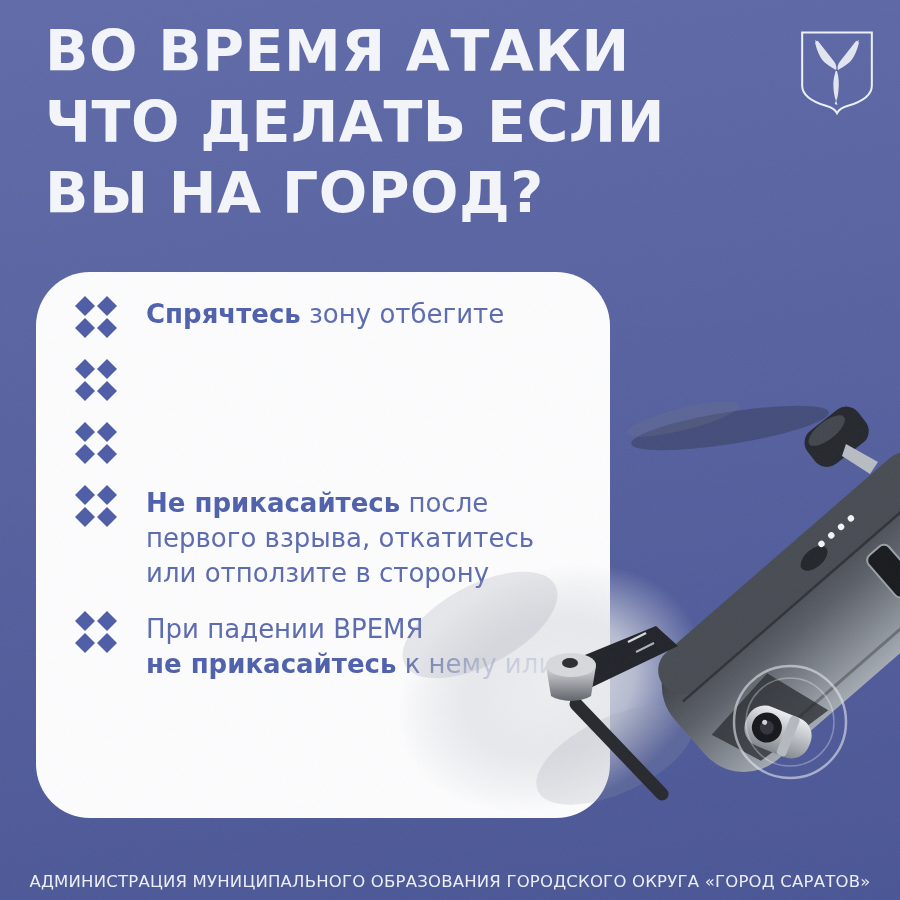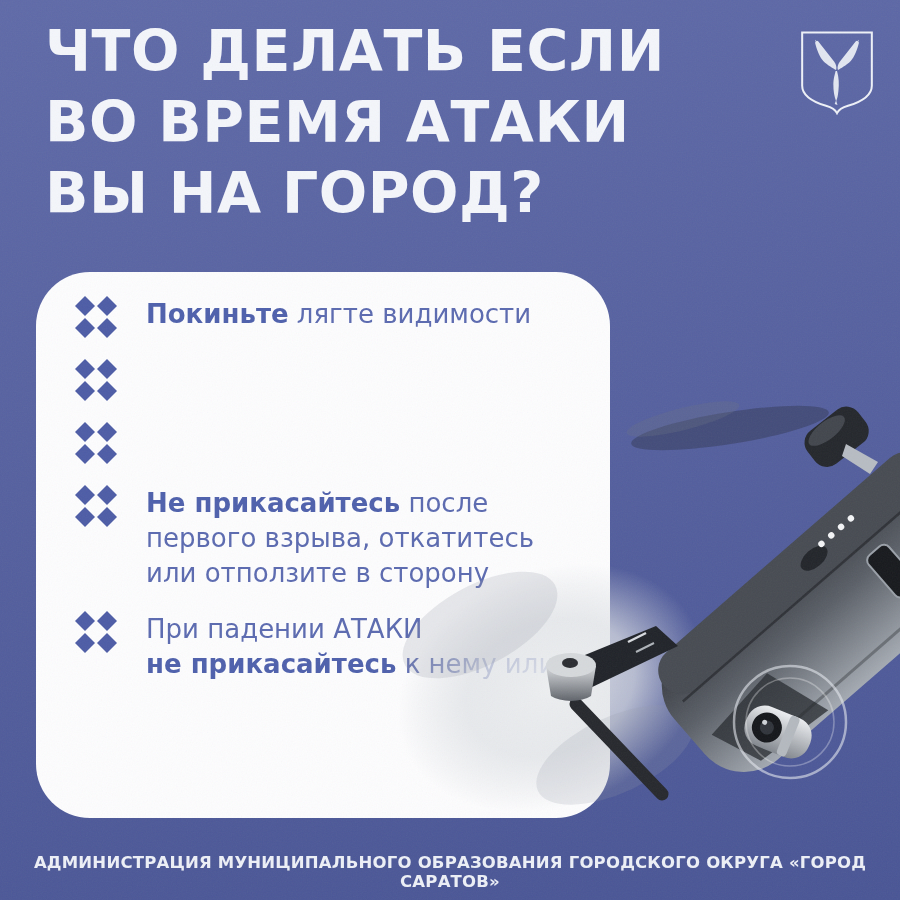--- a/index.html
+++ b/index.html
@@ -18,32 +18,32 @@
   .bullet-list{list-style:none;margin:0;padding:25px 8px 0 38px;display:flex;flex-direction:column;gap:21px;}
   .bullet-item{display:flex;align-items:flex-start;gap:28px;}
   .bullet-icon{flex:none;width:44px;height:44px;margin-top:-2px;color:var(--accent-blue,#4d5ca6);}
   .bullet-icon svg{display:block;width:44px;height:44px;}
   .bullet-text{margin:0;font-size:26px;line-height:35px;color:var(--text-regular,#5b6ab0);white-space:nowrap;}
   .bullet-text .bold{font-weight:700;color:var(--text-bold,#4e60ac);}
   
   .drone{position:absolute;left:400px;top:370px;width:500px;height:460px;z-index:2;}
   
   .footer{position:absolute;left:0;bottom:9px;width:900px;text-align:center;
-    font-size:16.5px;font-weight:700;letter-spacing:.2px;color:#edf0f7;z-index:4;}
+    font-size:16.5px;font-weight:400;letter-spacing:.2px;color:#edf0f7;z-index:4;}
   
   .noise{position:absolute;left:0;top:0;width:900px;height:900px;z-index:6;pointer-events:none;opacity:.06;}
 </style>
 </head>
 <body>
 
 <div class="poster">
 
   <h1 class="title">
+    <span>ВО ВРЕМЯ АТАКИ</span>
     <span>ЧТО ДЕЛАТЬ ЕСЛИ</span>
-    <span>ВО ВРЕМЯ АТАКИ</span>
     <span>ВЫ НА ГОРОД?</span>
   </h1>
 
   <svg class="logo" viewBox="0 0 90 96" aria-hidden="true">
     <path d="M7,6 H83 V64 C83,75 70,82 57,86 C50,88 47,90 45,94 C43,90 40,88 33,86 C20,82 7,75 7,64 Z" fill="none" stroke="#eef1f8" stroke-width="2.2"></path>
     <g fill="#eef1f8" opacity="0.92">
       <path d="M24,15 C30,23 36,30 42,38 C44,41 45,44 44,47 C41,45 35,42 30,37 C26,33 23,25 21,17 Z"></path>
       <path d="M21,14 L26,18 L23,20 Z"></path>
       <path d="M66,15 C60,23 54,30 48,38 C46,41 45,44 46,47 C49,45 55,42 60,37 C64,33 67,25 69,17 Z"></path>
       <path d="M69,14 L64,18 L67,20 Z"></path>
@@ -56,21 +56,21 @@
     <ul class="bullet-list">
   <li class="bullet-item">
     <span class="bullet-icon">
       <svg viewBox="0 0 44 44" fill="currentColor" aria-hidden="true">
         <path d="M11 1 L21 11 L11 21 L1 11 Z"></path>
         <path d="M33 1 L43 11 L33 21 L23 11 Z"></path>
         <path d="M11 23 L21 33 L11 43 L1 33 Z"></path>
         <path d="M33 23 L43 33 L33 43 L23 33 Z"></path>
       </svg>
     </span>
-    <p class="bullet-text"><span class="seg bold">Покиньте</span><span class="seg"> лягте видимости</span></p>
+    <p class="bullet-text"><span class="seg bold">Спрячтесь</span><span class="seg"> зону отбегите</span></p>
   </li>
 
   <li class="bullet-item">
     <span class="bullet-icon">
       <svg viewBox="0 0 44 44" fill="currentColor" aria-hidden="true">
         <path d="M11 1 L21 11 L11 21 L1 11 Z"></path>
         <path d="M33 1 L43 11 L33 21 L23 11 Z"></path>
         <path d="M11 23 L21 33 L11 43 L1 33 Z"></path>
         <path d="M33 23 L43 33 L33 43 L23 33 Z"></path>
       </svg>
@@ -102,21 +102,21 @@
 
   <li class="bullet-item">
     <span class="bullet-icon">
       <svg viewBox="0 0 44 44" fill="currentColor" aria-hidden="true">
         <path d="M11 1 L21 11 L11 21 L1 11 Z"></path>
         <path d="M33 1 L43 11 L33 21 L23 11 Z"></path>
         <path d="M11 23 L21 33 L11 43 L1 33 Z"></path>
         <path d="M33 23 L43 33 L33 43 L23 33 Z"></path>
       </svg>
     </span>
-    <p class="bullet-text"><span class="seg">При падении АТАКИ</span><br><span class="seg bold">не прикасайтесь</span><span class="seg"> к нему или</span><br></p>
+    <p class="bullet-text"><span class="seg">При падении ВРЕМЯ</span><br><span class="seg bold">не прикасайтесь</span><span class="seg"> к нему или</span><br></p>
   </li>
 </ul>
   </div>
 
   <svg class="drone" viewBox="0 0 500 460" aria-hidden="true">
     <defs>
       <radialGradient id="propBlur" cx="50%" cy="50%" r="50%">
         <stop offset="0%" stop-color="#eceef0" stop-opacity="0.92"></stop>
         <stop offset="55%" stop-color="#dfe2e6" stop-opacity="0.72"></stop>
         <stop offset="100%" stop-color="#d8dbe0" stop-opacity="0"></stop>

